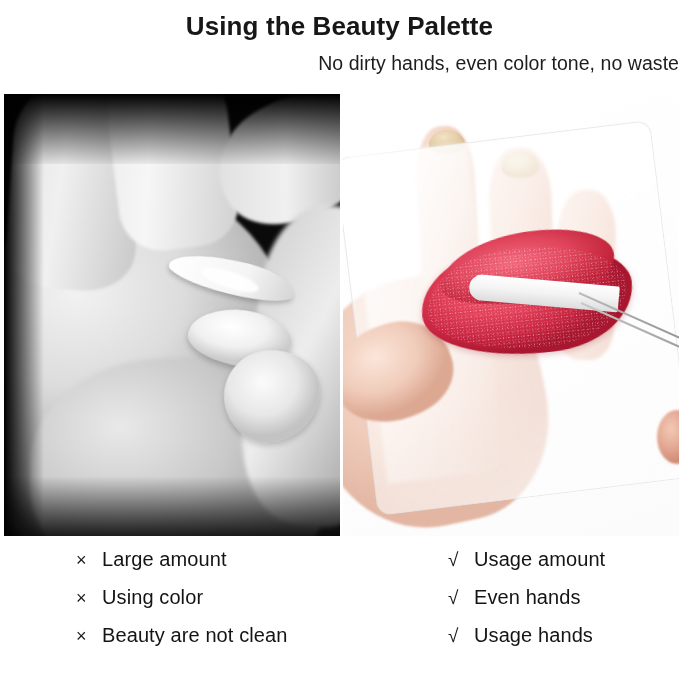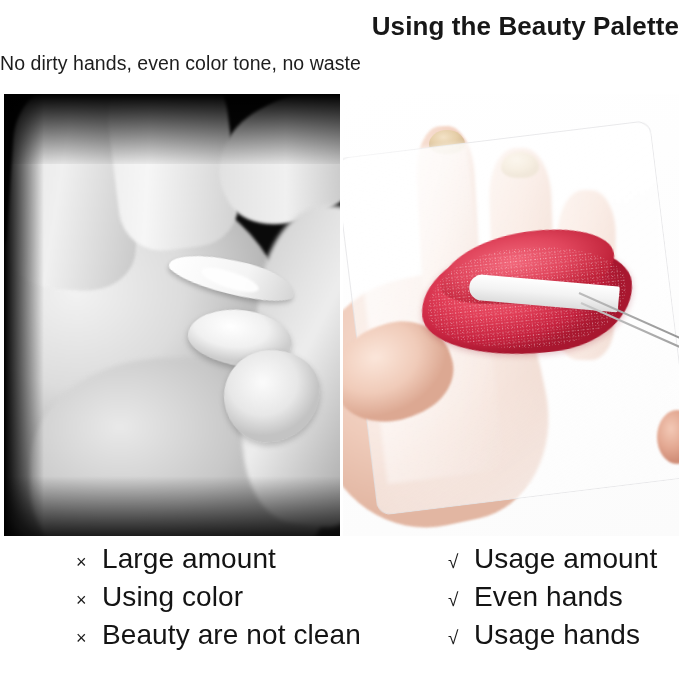--- a/index.html
+++ b/index.html
@@ -29,33 +29,33 @@
     top: 0;
     width: 679px;
     height: 94px;
     background: #ffffff;
   }
   .title {
     position: absolute;
     left: 0;
     top: 11px;
     width: 679px;
-    text-align: right;
+    text-align: center;
     font-size: 26px;
     font-weight: bold;
     color: #171717;
     letter-spacing: 0.1px;
     line-height: 31px;
   }
   .subtitle {
     position: absolute;
     left: 0;
     top: 51px;
     width: 679px;
-    text-align: left;
+    text-align: right;
     font-size: 19.5px;
     font-weight: 500;
     color: #1d1d1d;
     letter-spacing: 0.05px;
     line-height: 24px;
   }
 
   
   .photos {
     position: absolute;
@@ -428,21 +428,21 @@
   }
   .mark-x {
     font-size: 18px;
     font-weight: 400;
   }
   .mark-check {
     font-size: 19px;
     font-weight: 400;
   }
   .bullet-label {
-    font-size: 28px;
+    font-size: 20px;
     font-weight: 500;
     color: #141414;
     letter-spacing: 0.1px;
     line-height: 38px;
     white-space: nowrap;
   }
 </style>
 </head>
 <body>
 

